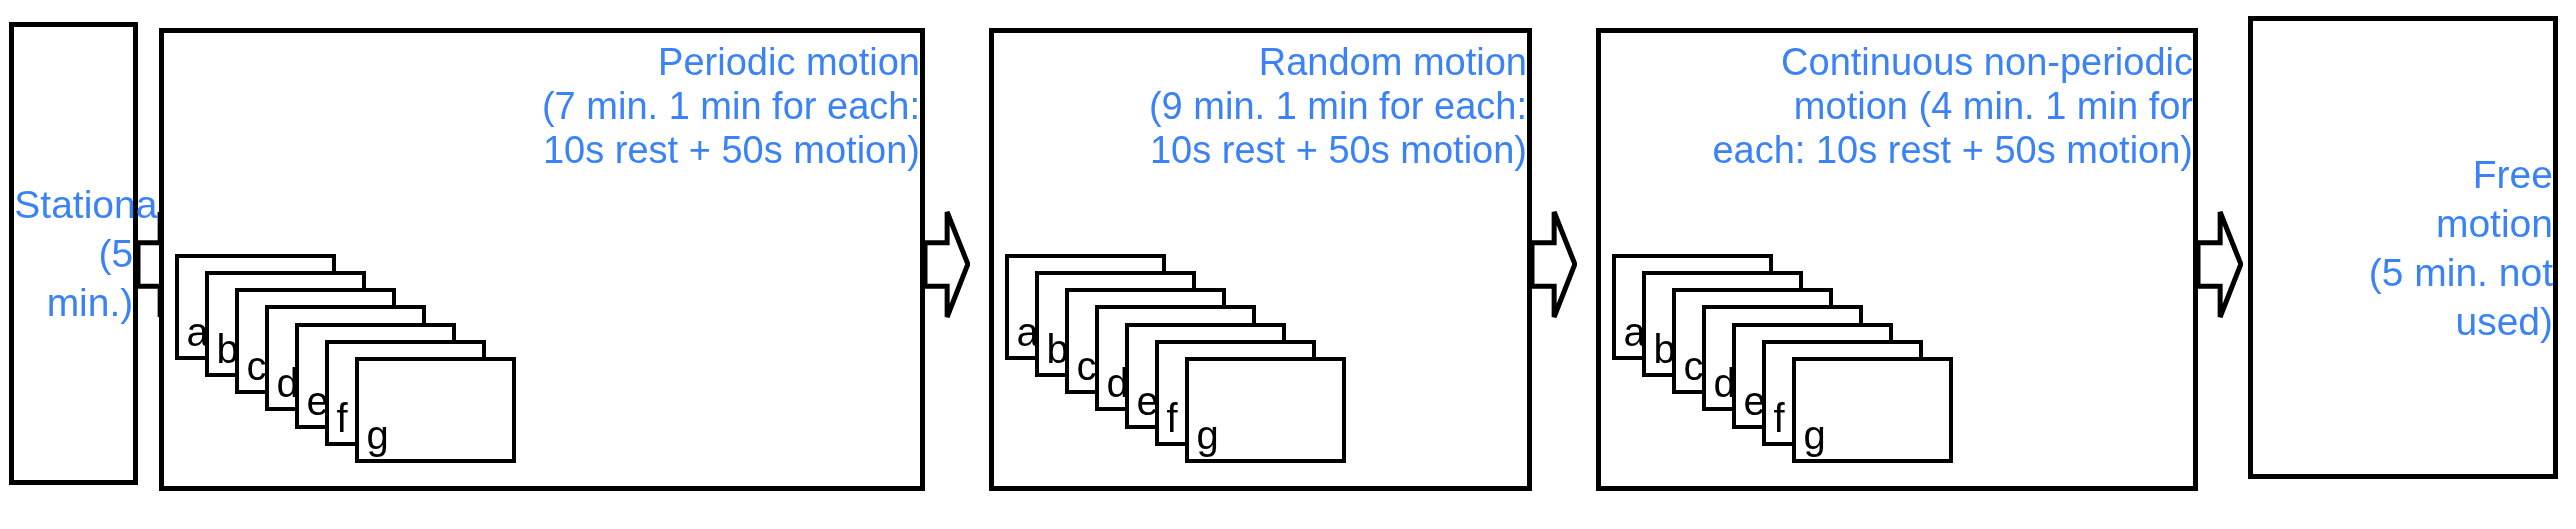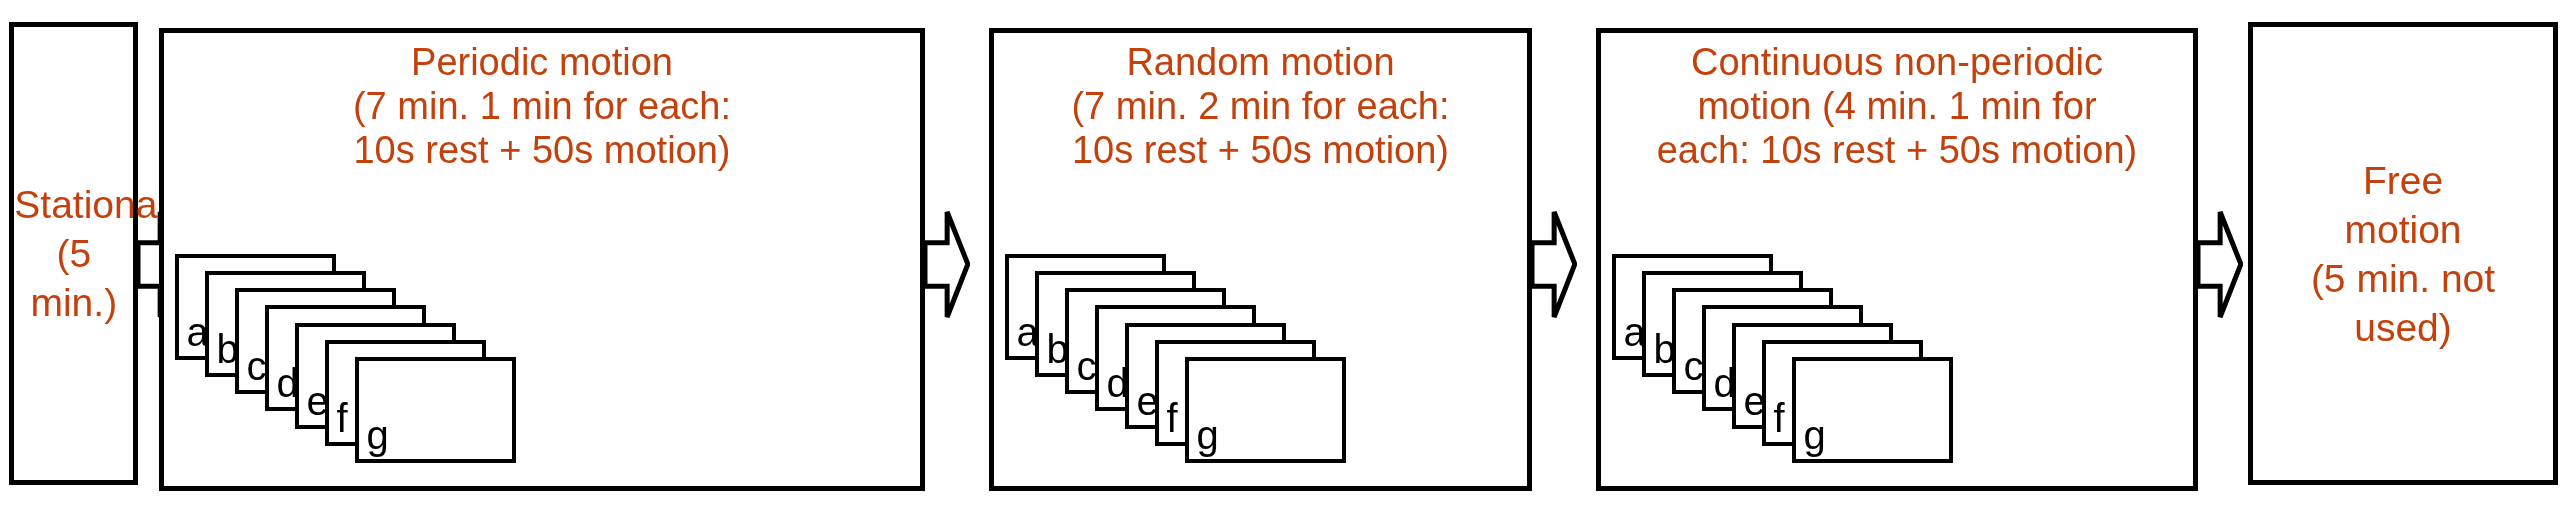--- a/index.html
+++ b/index.html
@@ -25,22 +25,22 @@
     box-sizing: border-box;
     background: #ffffff;
     border: 5px solid #000000;
     display: flex;
     flex-direction: column;
     align-items: center;
   }
 
   .stage-title {
     width: 100%;
-    text-align: center;
-    color: #c2410c;
+    text-align: right;
+    color: #3b82f6;
     font-size: 37px;
     line-height: 43px;
     letter-spacing: 0px;
     white-space: pre-line;
     font-family: "Liberation Sans", sans-serif;
   }
 
   
   .stage-box.endpoint {
     justify-content: center;
@@ -137,21 +137,21 @@
   </div>
 
   <div class="flow-arrow" style="left:925px; top:209px; width:45px; height:111px;">
     <svg width="45" height="111" viewBox="0 0 63 155">
       <polygon points="0,47 31,47 31,4 60,77 31,151 31,108 0,108" fill="#ffffff" stroke="#000000" stroke-width="7" stroke-linejoin="miter"></polygon>
     </svg>
   </div>
 
   <div class="stage-box has-stack" style="left:989px; top:28px; width:543px; height:463px;">
     <div class="stage-title">Random motion
-(7 min. 2 min for each:
+(9 min. 1 min for each:
 10s rest + 50s motion)</div>
 
     <div class="card-stack" style="left:11.4px; top:221px; width:371px; height:207px;">
       <div class="stack-card" style="left:0px;   top:0px;   z-index:1;">
           <span class="card-label">a</span>
         </div>
       <div class="stack-card" style="left:30px;  top:17px;  z-index:2;">
           <span class="card-label">b</span>
         </div>
       <div class="stack-card" style="left:60px;  top:34px;  z-index:3;">
@@ -207,21 +207,21 @@
         </div>
     </div>
   </div>
 
   <div class="flow-arrow" style="left:2198px; top:209px; width:45px; height:111px;">
     <svg width="45" height="111" viewBox="0 0 63 155">
       <polygon points="0,47 31,47 31,4 60,77 31,151 31,108 0,108" fill="#ffffff" stroke="#000000" stroke-width="7" stroke-linejoin="miter"></polygon>
     </svg>
   </div>
 
-  <div class="stage-box endpoint" style="left:2248px; top:22px; width:310px; height:463px;">
+  <div class="stage-box endpoint" style="left:2248px; top:16px; width:310px; height:463px;">
     <div class="stage-title">Free
 motion
 (5 min. not
 used)</div>
   </div>
 
 </div>
 
 
 </body></html>

